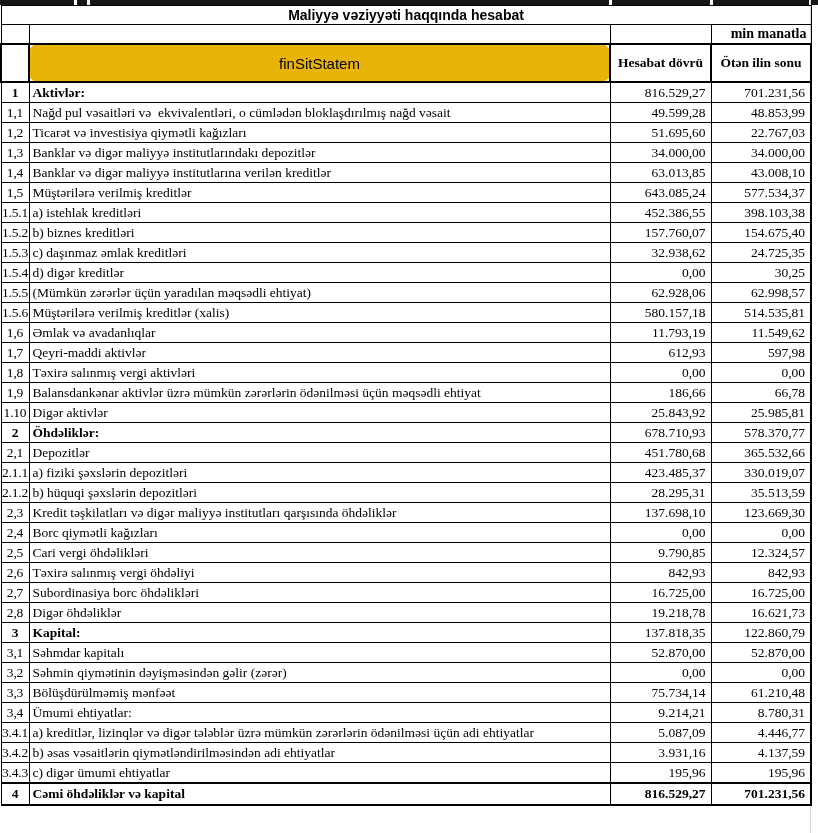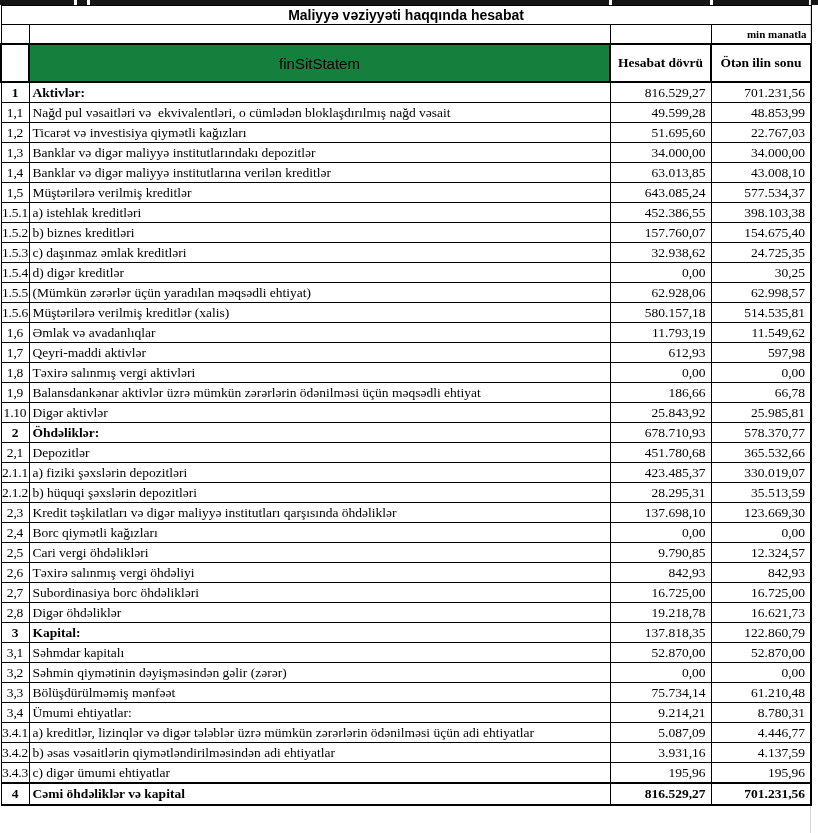--- a/index.html
+++ b/index.html
@@ -20,21 +20,21 @@
   td,th{padding:0;vertical-align:middle;overflow:hidden;}
 
   
   tr.title-row td{
     border:1px solid #000;height:18px;text-align:center;
     font-family:"Liberation Sans", sans-serif;font-weight:bold;font-size:14px;
   }
   
   tr.unit-row td{border:1px solid #000;height:18px;}
   tr.unit-row td.unit{
-    text-align:right;font-weight:bold;font-size:11px;padding-right:4px;
+    text-align:right;font-weight:bold;font-size:14px;padding-right:4px;
   }
   
   tr.header-row td{
     border:2px solid #000;height:36px;text-align:center;font-size:13.5px;font-weight:bold;
   }
   tr.header-row td.item-head{
     font-family:"Liberation Sans", sans-serif;font-weight:normal;font-size:15px;
   }
   
   tr.data td{border:1px solid #000;height:19px;font-size:13.5px;}
@@ -80,21 +80,21 @@
       <td colspan="4">Maliyyə vəziyyəti haqqında hesabat</td>
     </tr>
     <tr class="unit-row">
       <td></td>
       <td></td>
       <td></td>
       <td class="unit">min manatla</td>
     </tr>
     <tr class="header-row">
       <td></td>
-      <td class="item-head" id="item-head" style="background: #15803d;">finSitStatem</td>
+      <td class="item-head" id="item-head" style="background: #eab308; border-radius: 9px;">finSitStatem</td>
       <td>Hesabat dövrü</td>
       <td>Ötən ilin sonu</td>
     </tr>
   </tbody>
   <tbody id="rows">
       <tr class="data group">
         <td class="num">1</td>
         <td class="label">Aktivlər:</td>
         <td class="val">816.529,27</td>
         <td class="val last">701.231,56</td>

